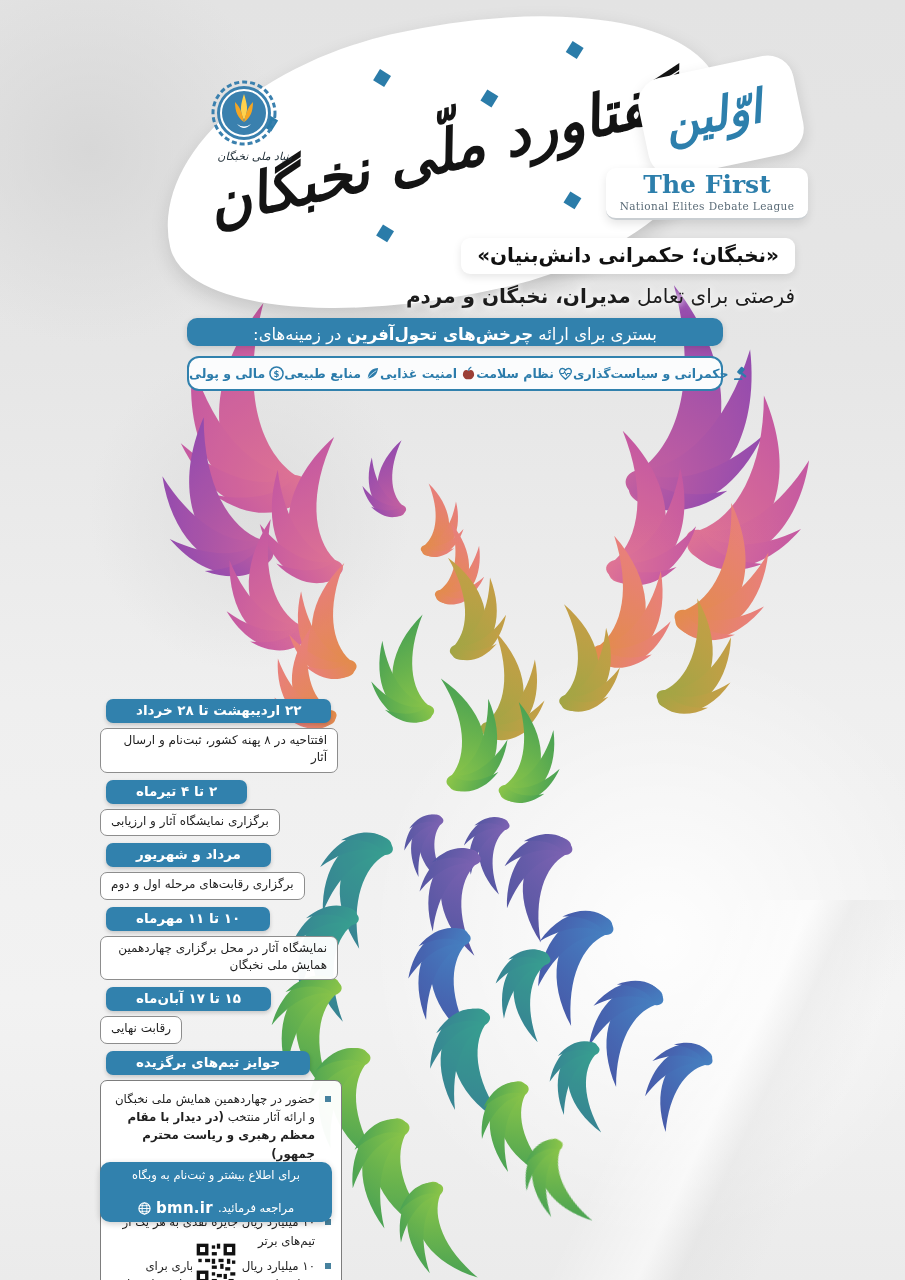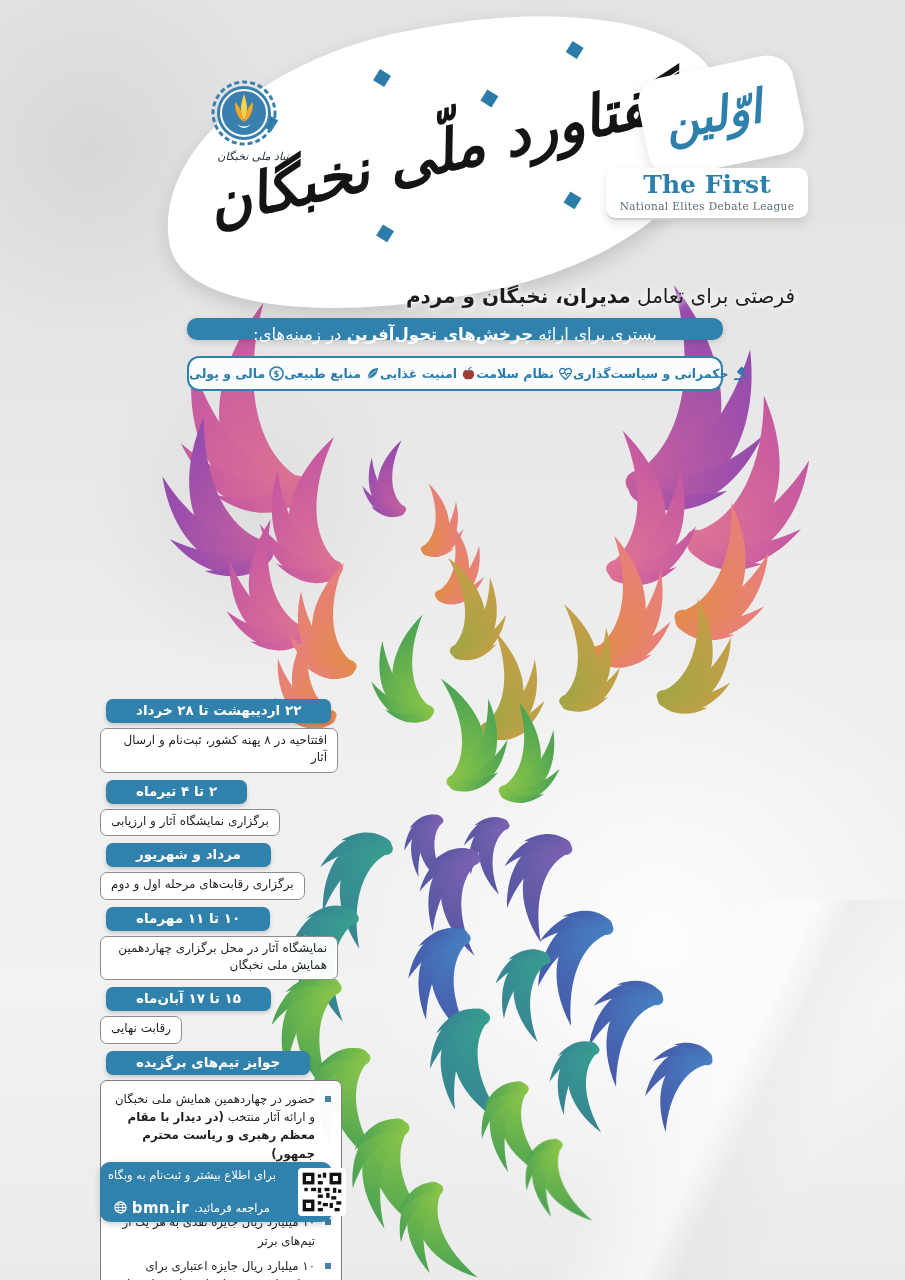--- a/index.html
+++ b/index.html
@@ -62,21 +62,21 @@
     font-size:20px; font-weight:bold; color:#111;
     box-shadow:0 3px 8px rgba(0,0,0,.10);
   }
   .tagline{
     position:absolute; right:110px; top:284px; z-index:4; direction:rtl;
     font-size:20px; color:#1c1c1c; text-shadow:0 0 6px #fff, 0 0 10px #fff;
   }
   .tagline b{ font-weight:bold; }
 
   .banner{
-    position:absolute; left:187px; top:318px; width:536px; height:22px; z-index:4;
+    position:absolute; left:187px; top:318px; width:536px; height:28px; z-index:4;
     background:#3181ad; color:#fff; border-radius:10px; direction:rtl;
     font-size:16.5px; line-height:34px; text-align:center;
     box-shadow:0 2px 6px rgba(0,0,0,.15);
   }
   .banner b{ font-weight:bold; }
   .topics{
     position:absolute; left:187px; top:356px; width:536px; height:35px; z-index:4;
     background:#fbfcfd; border:2px solid #3181ad; border-radius:12px;
     display:flex; flex-direction:row; align-items:center; justify-content:space-evenly;
   }
@@ -106,21 +106,21 @@
     width:242px; padding:9px 10px 10px; direction:rtl; margin-top:-2px;
     font-size:11.8px; color:#1f1f1f; line-height:1.55;
   }
   .prize-item{ display:flex; gap:10px; margin-bottom:7px; }
   .prize-item .sq{ flex:0 0 auto; width:6px; height:6px; background:#47829e; margin-top:6px; }
   .prize-item .pt b{ font-weight:bold; }
 
   .site-banner{
     position:absolute; left:100px; top:1162px; width:232px; height:60px; z-index:6;
     background:#3181ad; border-radius:10px; box-shadow:0 2px 6px rgba(0,0,0,.2);
-    display:flex; align-items:center; padding:6px 8px; gap:22px;
+    display:flex; flex-direction:column; align-items:center; padding:6px 8px; gap:22px;
   }
   .site-text{ flex:1; text-align:center; color:#fff; }
   .site-line1{ font-size:11.5px; direction:rtl; white-space:nowrap; }
   .site-line2{ display:flex; align-items:center; justify-content:center; gap:5px; margin-top:17px; }
   .site-url{ font-weight:bold; font-size:15px; letter-spacing:.3px; }
   .site-line2 .fa{ font-size:11.5px; direction:rtl; }
   .qr{ flex:0 0 auto; background:#fff; border-radius:4px; padding:3px; }
 </style>
 </head>
 <body>
@@ -250,20 +250,21 @@
   </div>
 
   <div class="first-patch"></div>
   <div class="first-fa">اوّلین</div>
 
   <div class="first-en-wrap">
     <div class="first-en">The First</div>
     <div class="sub-en">National Elites Debate League</div>
   </div>
 
+  <div class="quote-pill">«نخبگان؛ حکمرانی دانش‌بنیان»</div>
 
   <div class="tagline"><span>فرصتی برای تعامل </span><b>مدیران، نخبگان و مردم</b></div>
 
   <div class="banner"><span>بستری برای ارائه </span><b>چرخش‌های تحول‌آفرین</b><span> در زمینه‌های:</span></div>
 
   <div class="topics">
     <div class="topic">
       <svg width="15" height="15" viewBox="0 0 16 16">
         <circle cx="8" cy="8" r="7" fill="none" stroke="#2c7cab" stroke-width="1.6"></circle>
         <text x="8" y="11.5" text-anchor="middle" font-size="9" font-weight="bold" fill="#2c7cab">$</text>

